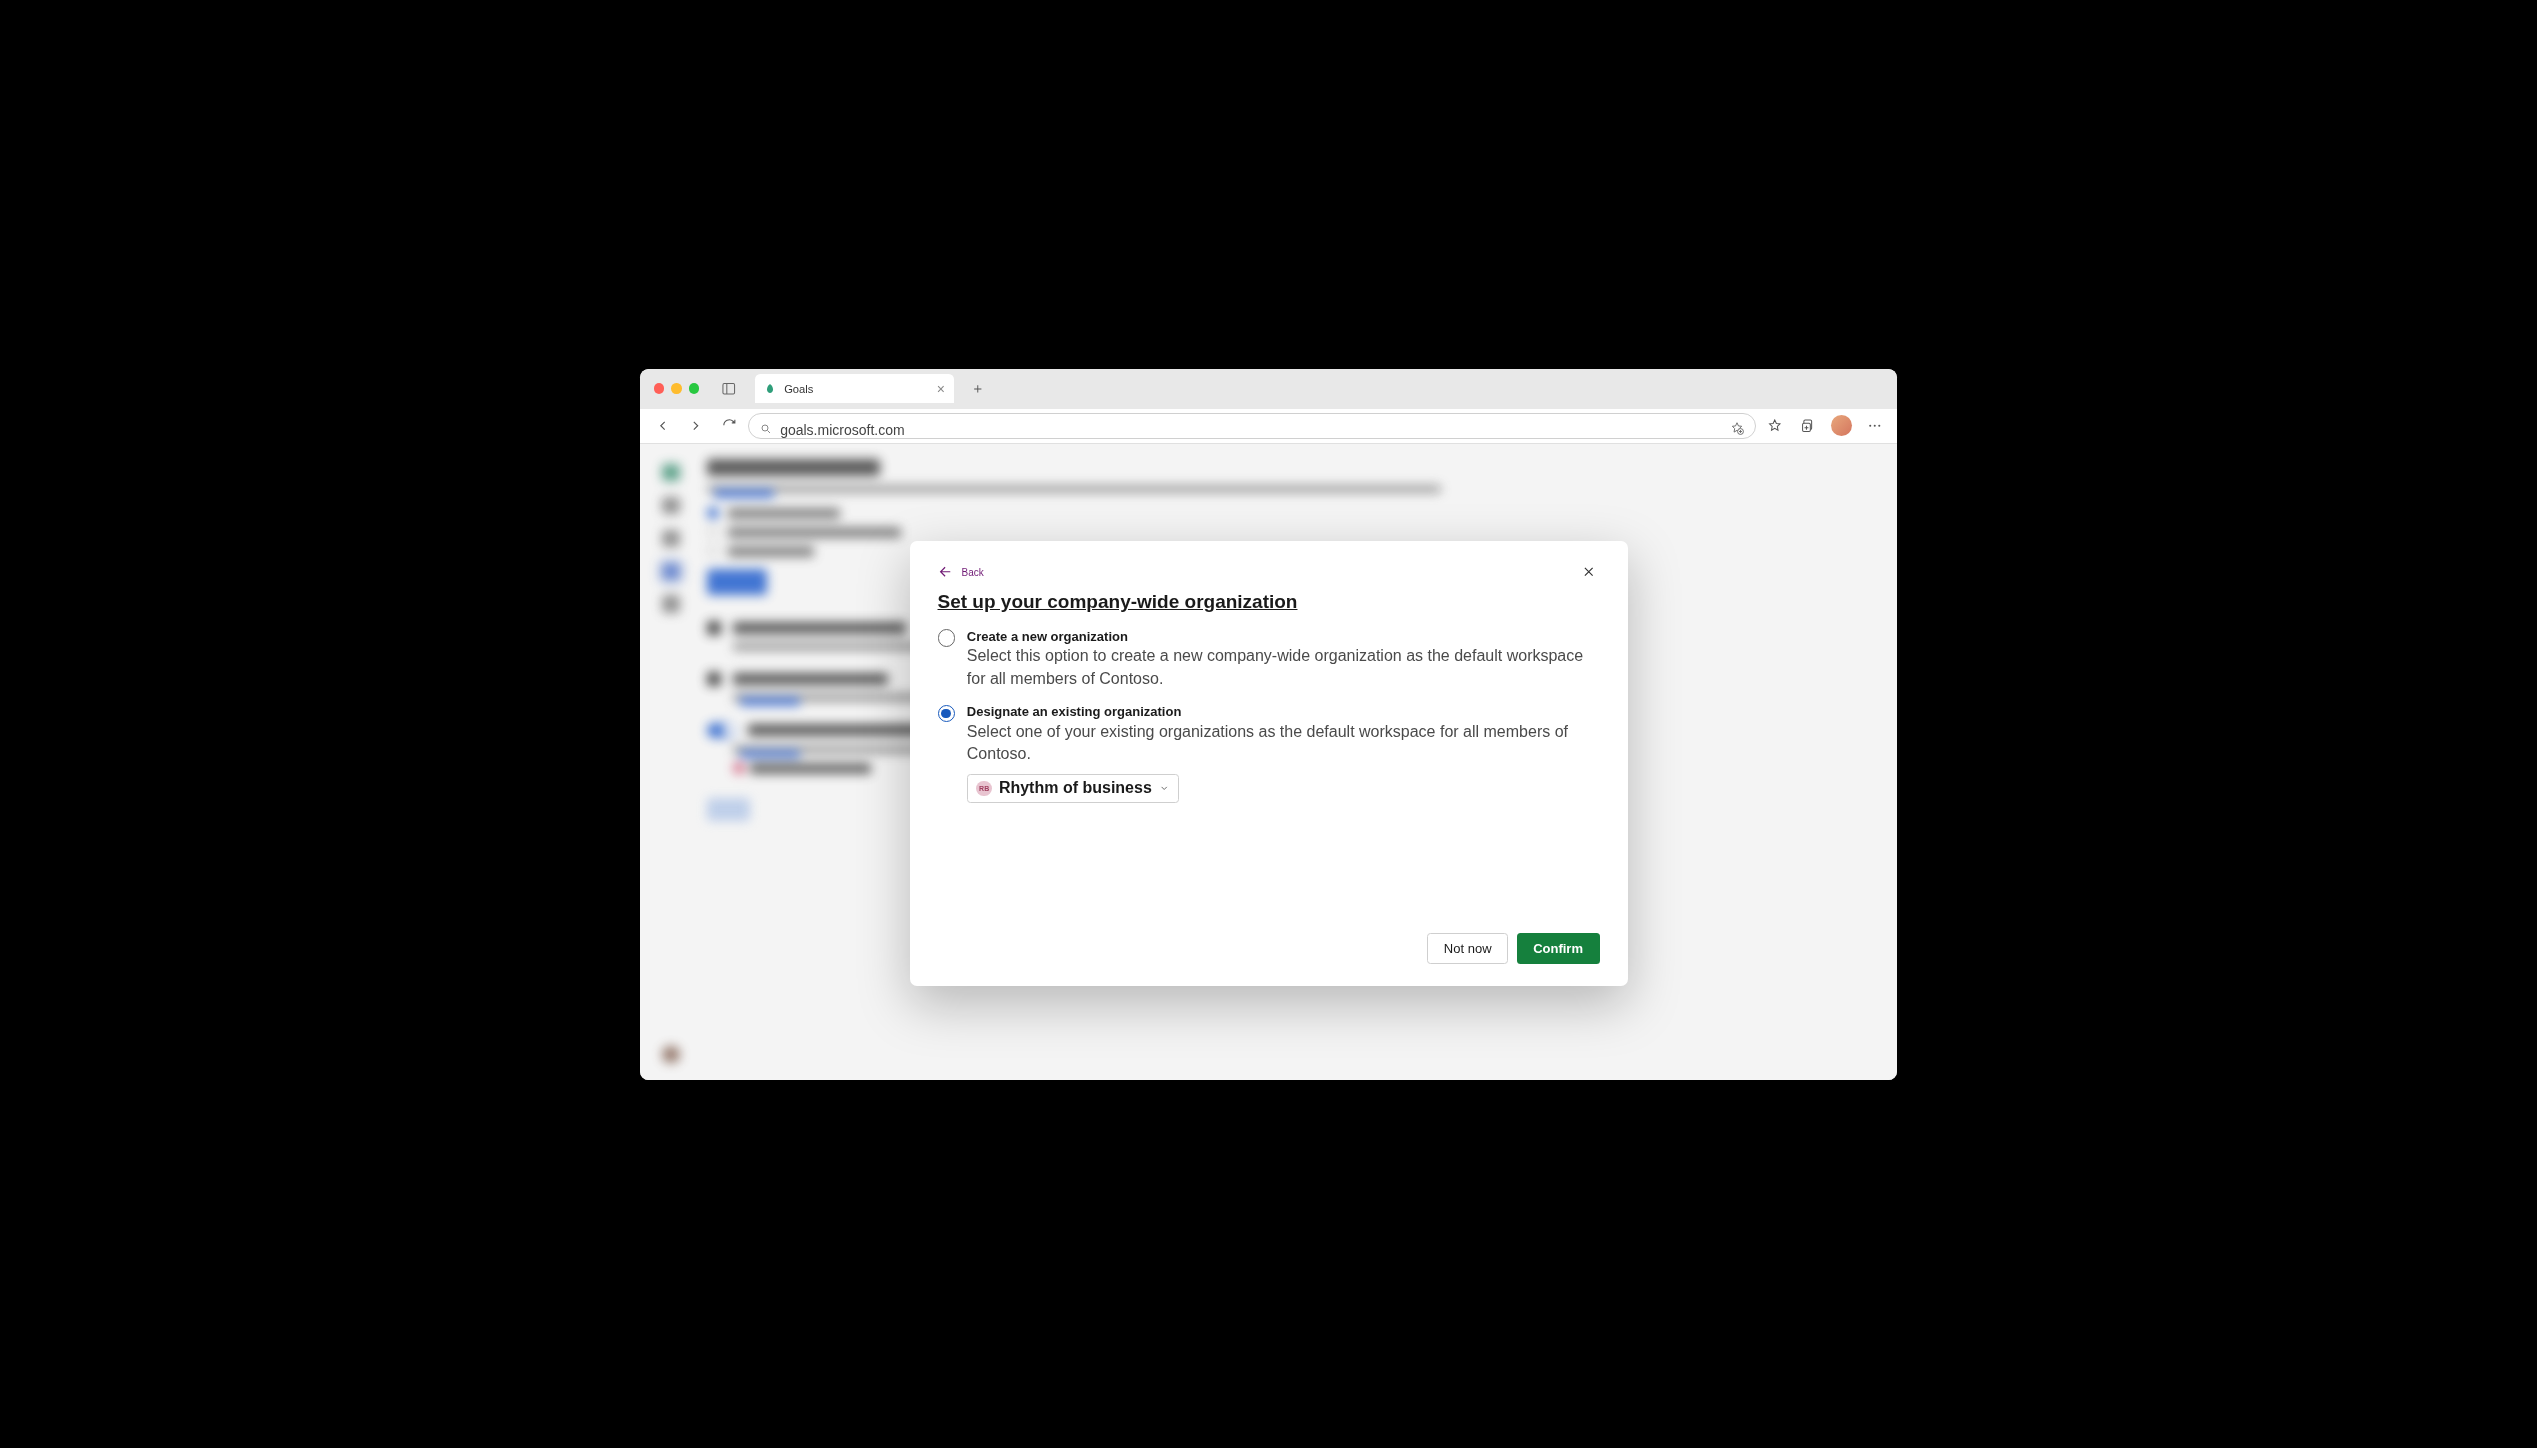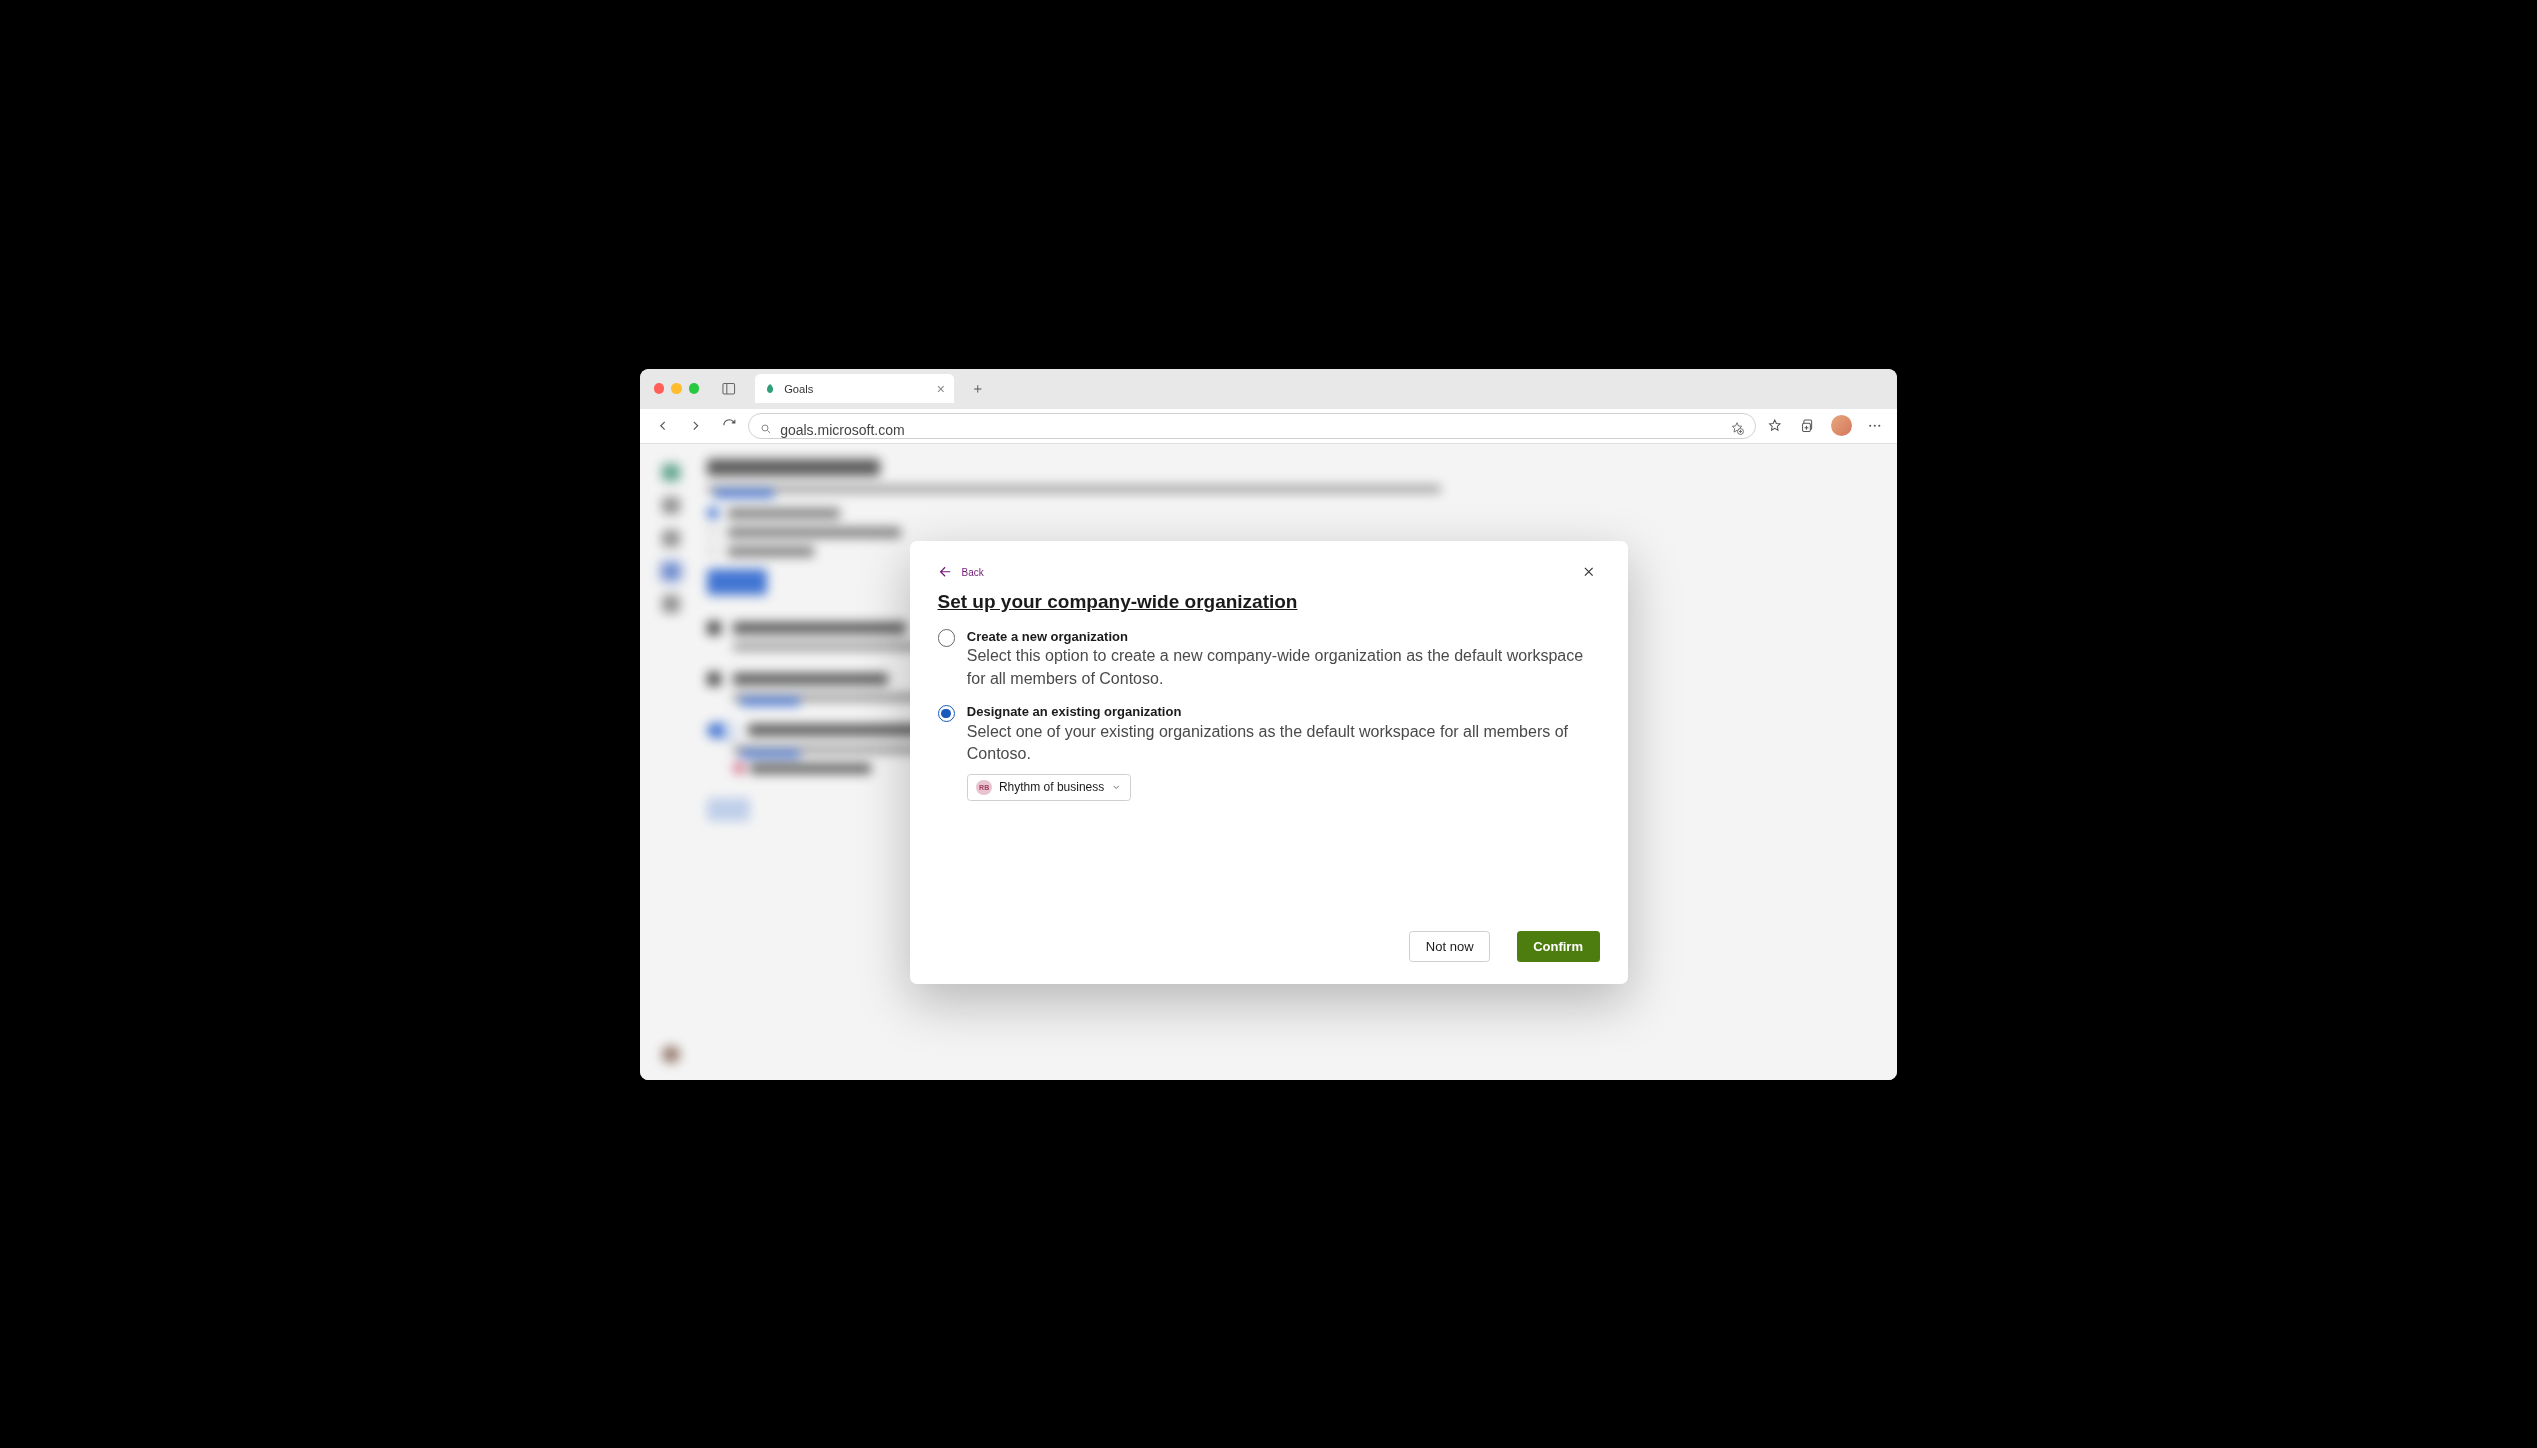--- a/index.html
+++ b/index.html
@@ -129,26 +129,26 @@
 .radio.selected { border-color:#185abd;}
 .radio.selected::after { content:""; width:9.5px; height:9.5px; background:#185abd; border-radius:50%;}
 .opt-body { flex:1;}
 .opt-label { font-size:13px; font-weight:600; color:#1a1a1a; margin-bottom:1.7px;}
 .opt-desc { font-size:16px; color:#4a4a4a; line-height:1.4;}
 .dropdown {
   margin-top:8.6px; display:inline-flex; align-items:center; gap:7px;
   border:0.9px solid #cfcfcf; border-radius:3.5px; padding:4.3px 8.6px; cursor:pointer;
 }
 .dd-avatar { width:15.5px; height:15.5px; border-radius:50%; background:#e8c4d0; color:#a04060; font-size:7px; font-weight:700; display:flex; align-items:center; justify-content:center;}
-.dd-label { font-size:12px; font-weight:400; color:#1a1a1a;}
+.dd-label { font-size:16px; font-weight:700; color:#1a1a1a;}
 .dd-chevron { color:#555;}
 .dlg-footer { display:flex; justify-content:flex-end; gap:8.6px; margin-top:130px;}
 .btn { padding: 7px 15.5px; font-size:13px; border-radius:3.5px; cursor:pointer; border:0.9px solid transparent;}
 .btn.secondary { background:#fff; border-color:#cfcfcf; color:#1a1a1a;}
-.btn.primary { background:#4d7c0f; color:#fff; font-weight:600;margin-left:18px;}
+.btn.primary { background:#15803d; color:#fff; font-weight:600;}
 </style>
 </head>
 <body>
 
 <div class="window">
 
   <div class="titlebar">
     <div class="traffic-lights">
       <div class="tl red"></div>
       <div class="tl yellow"></div>

